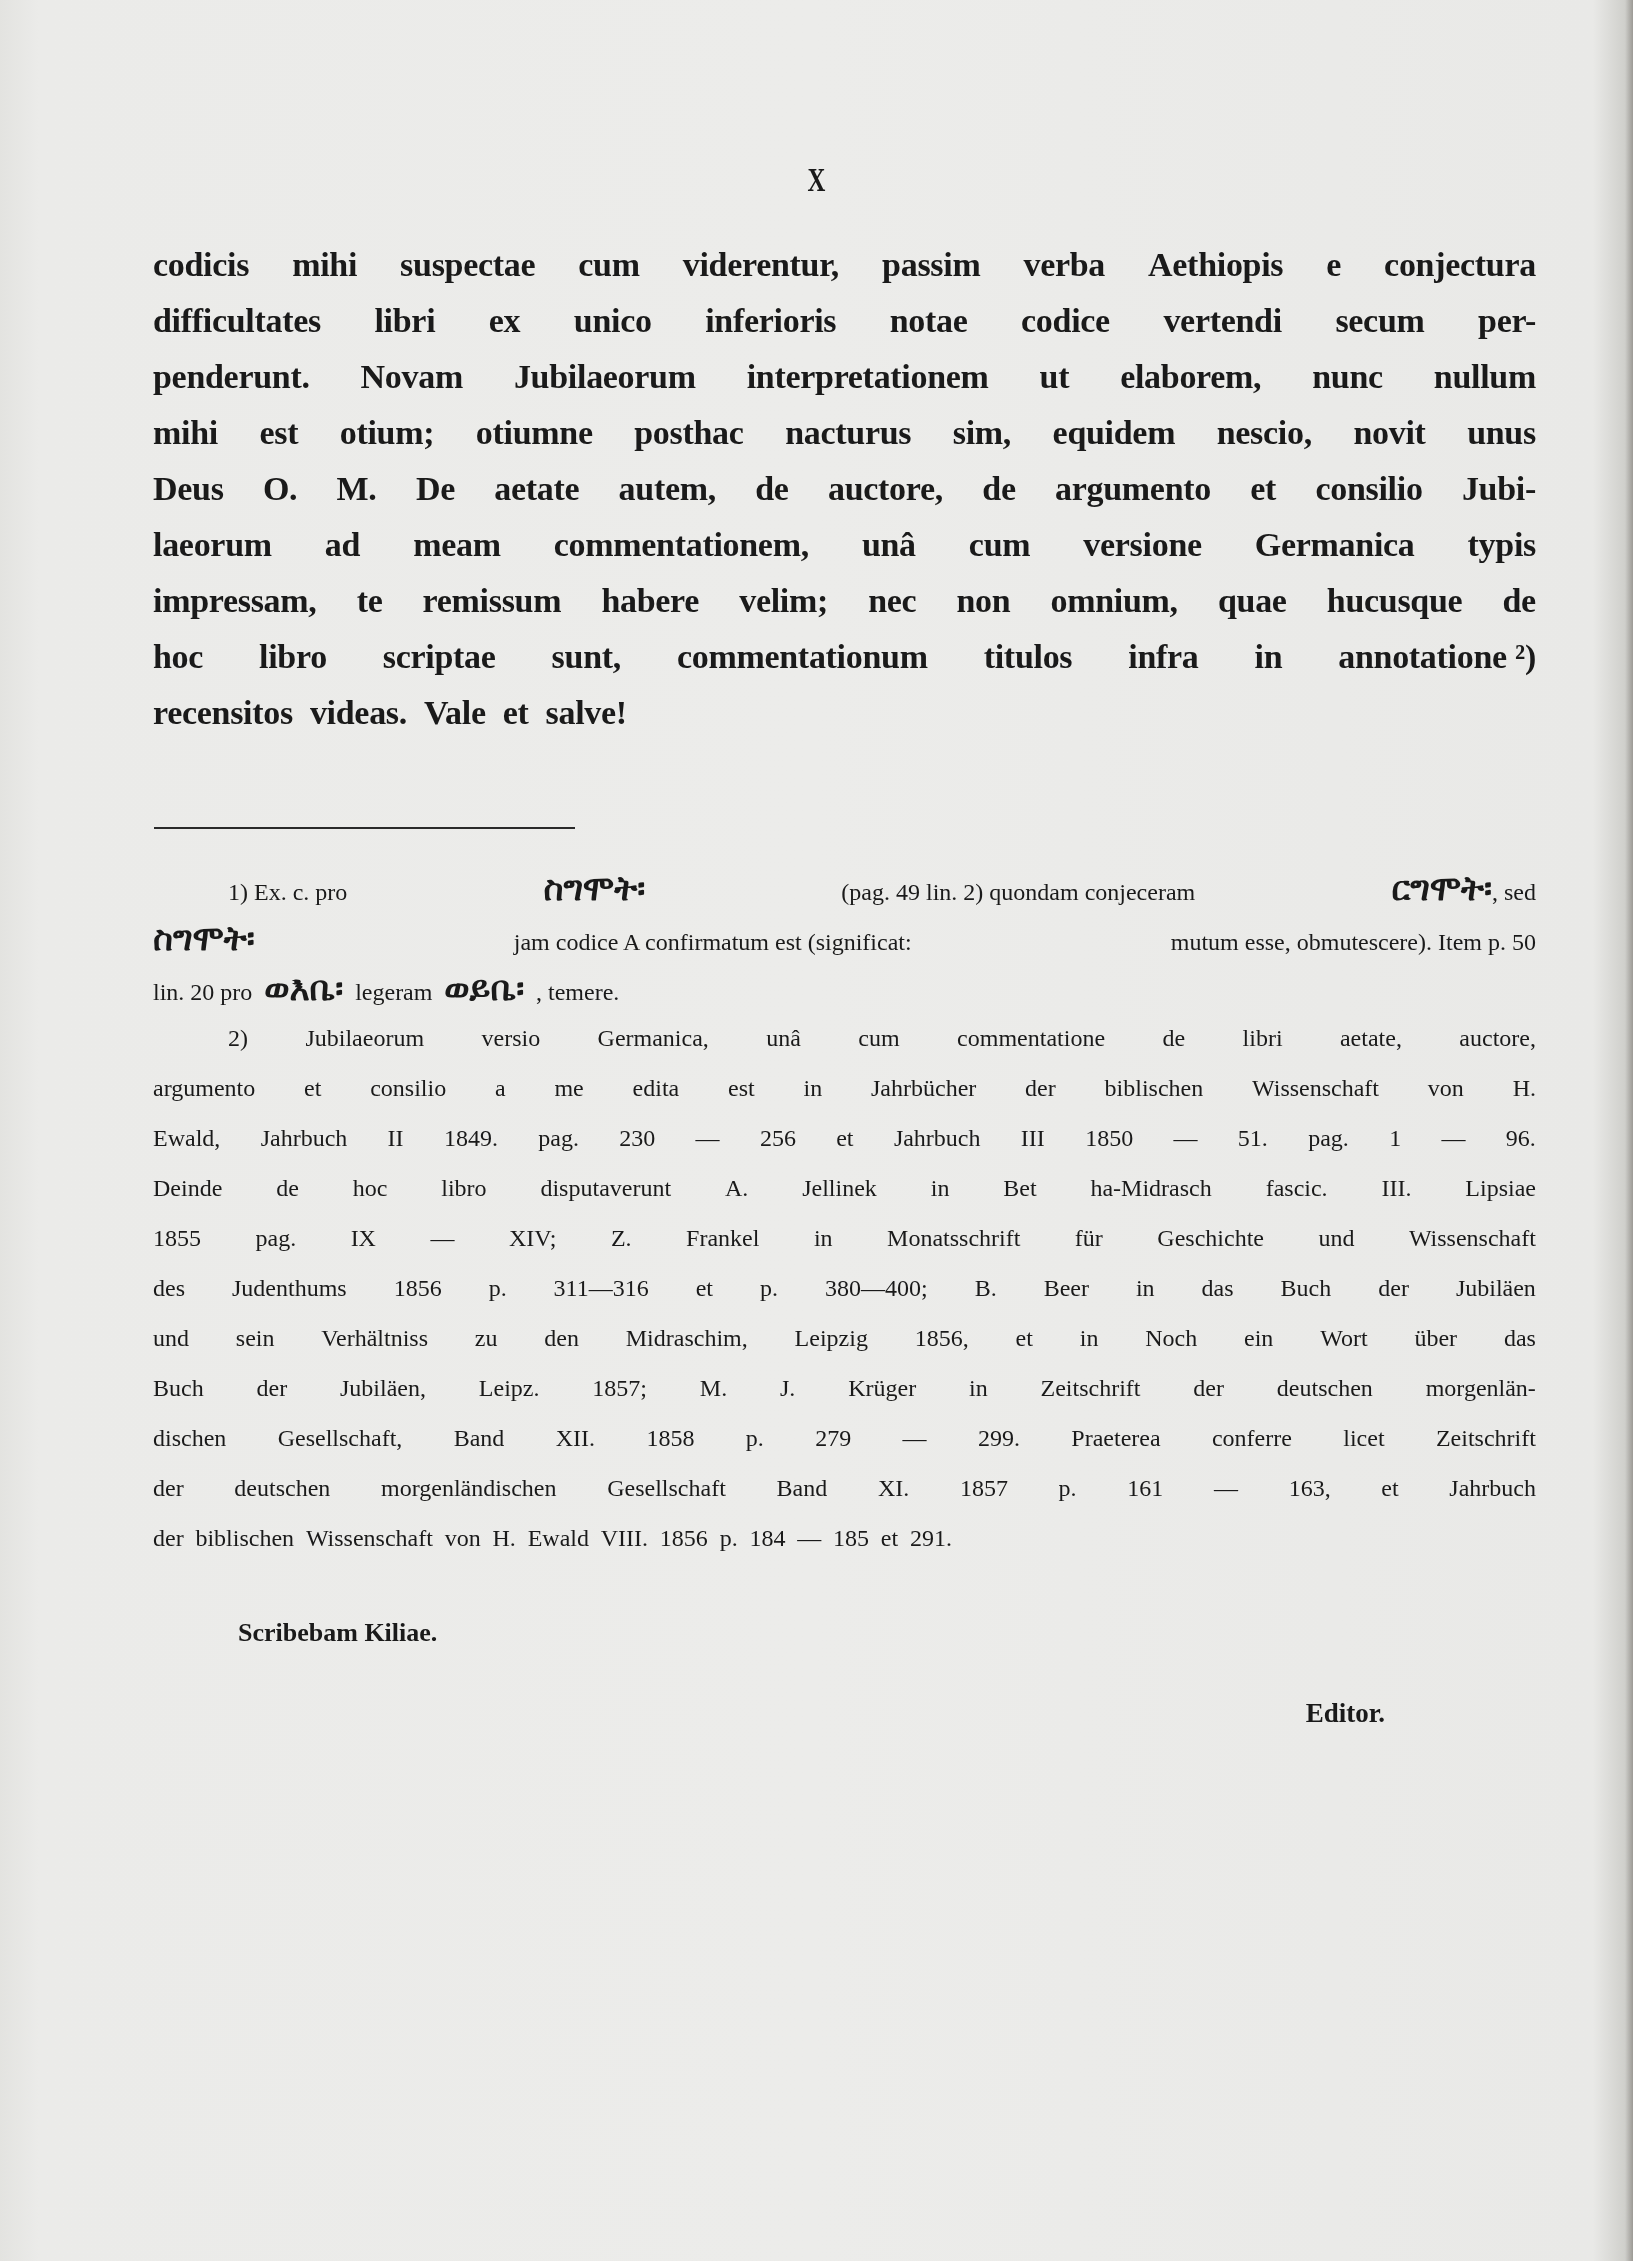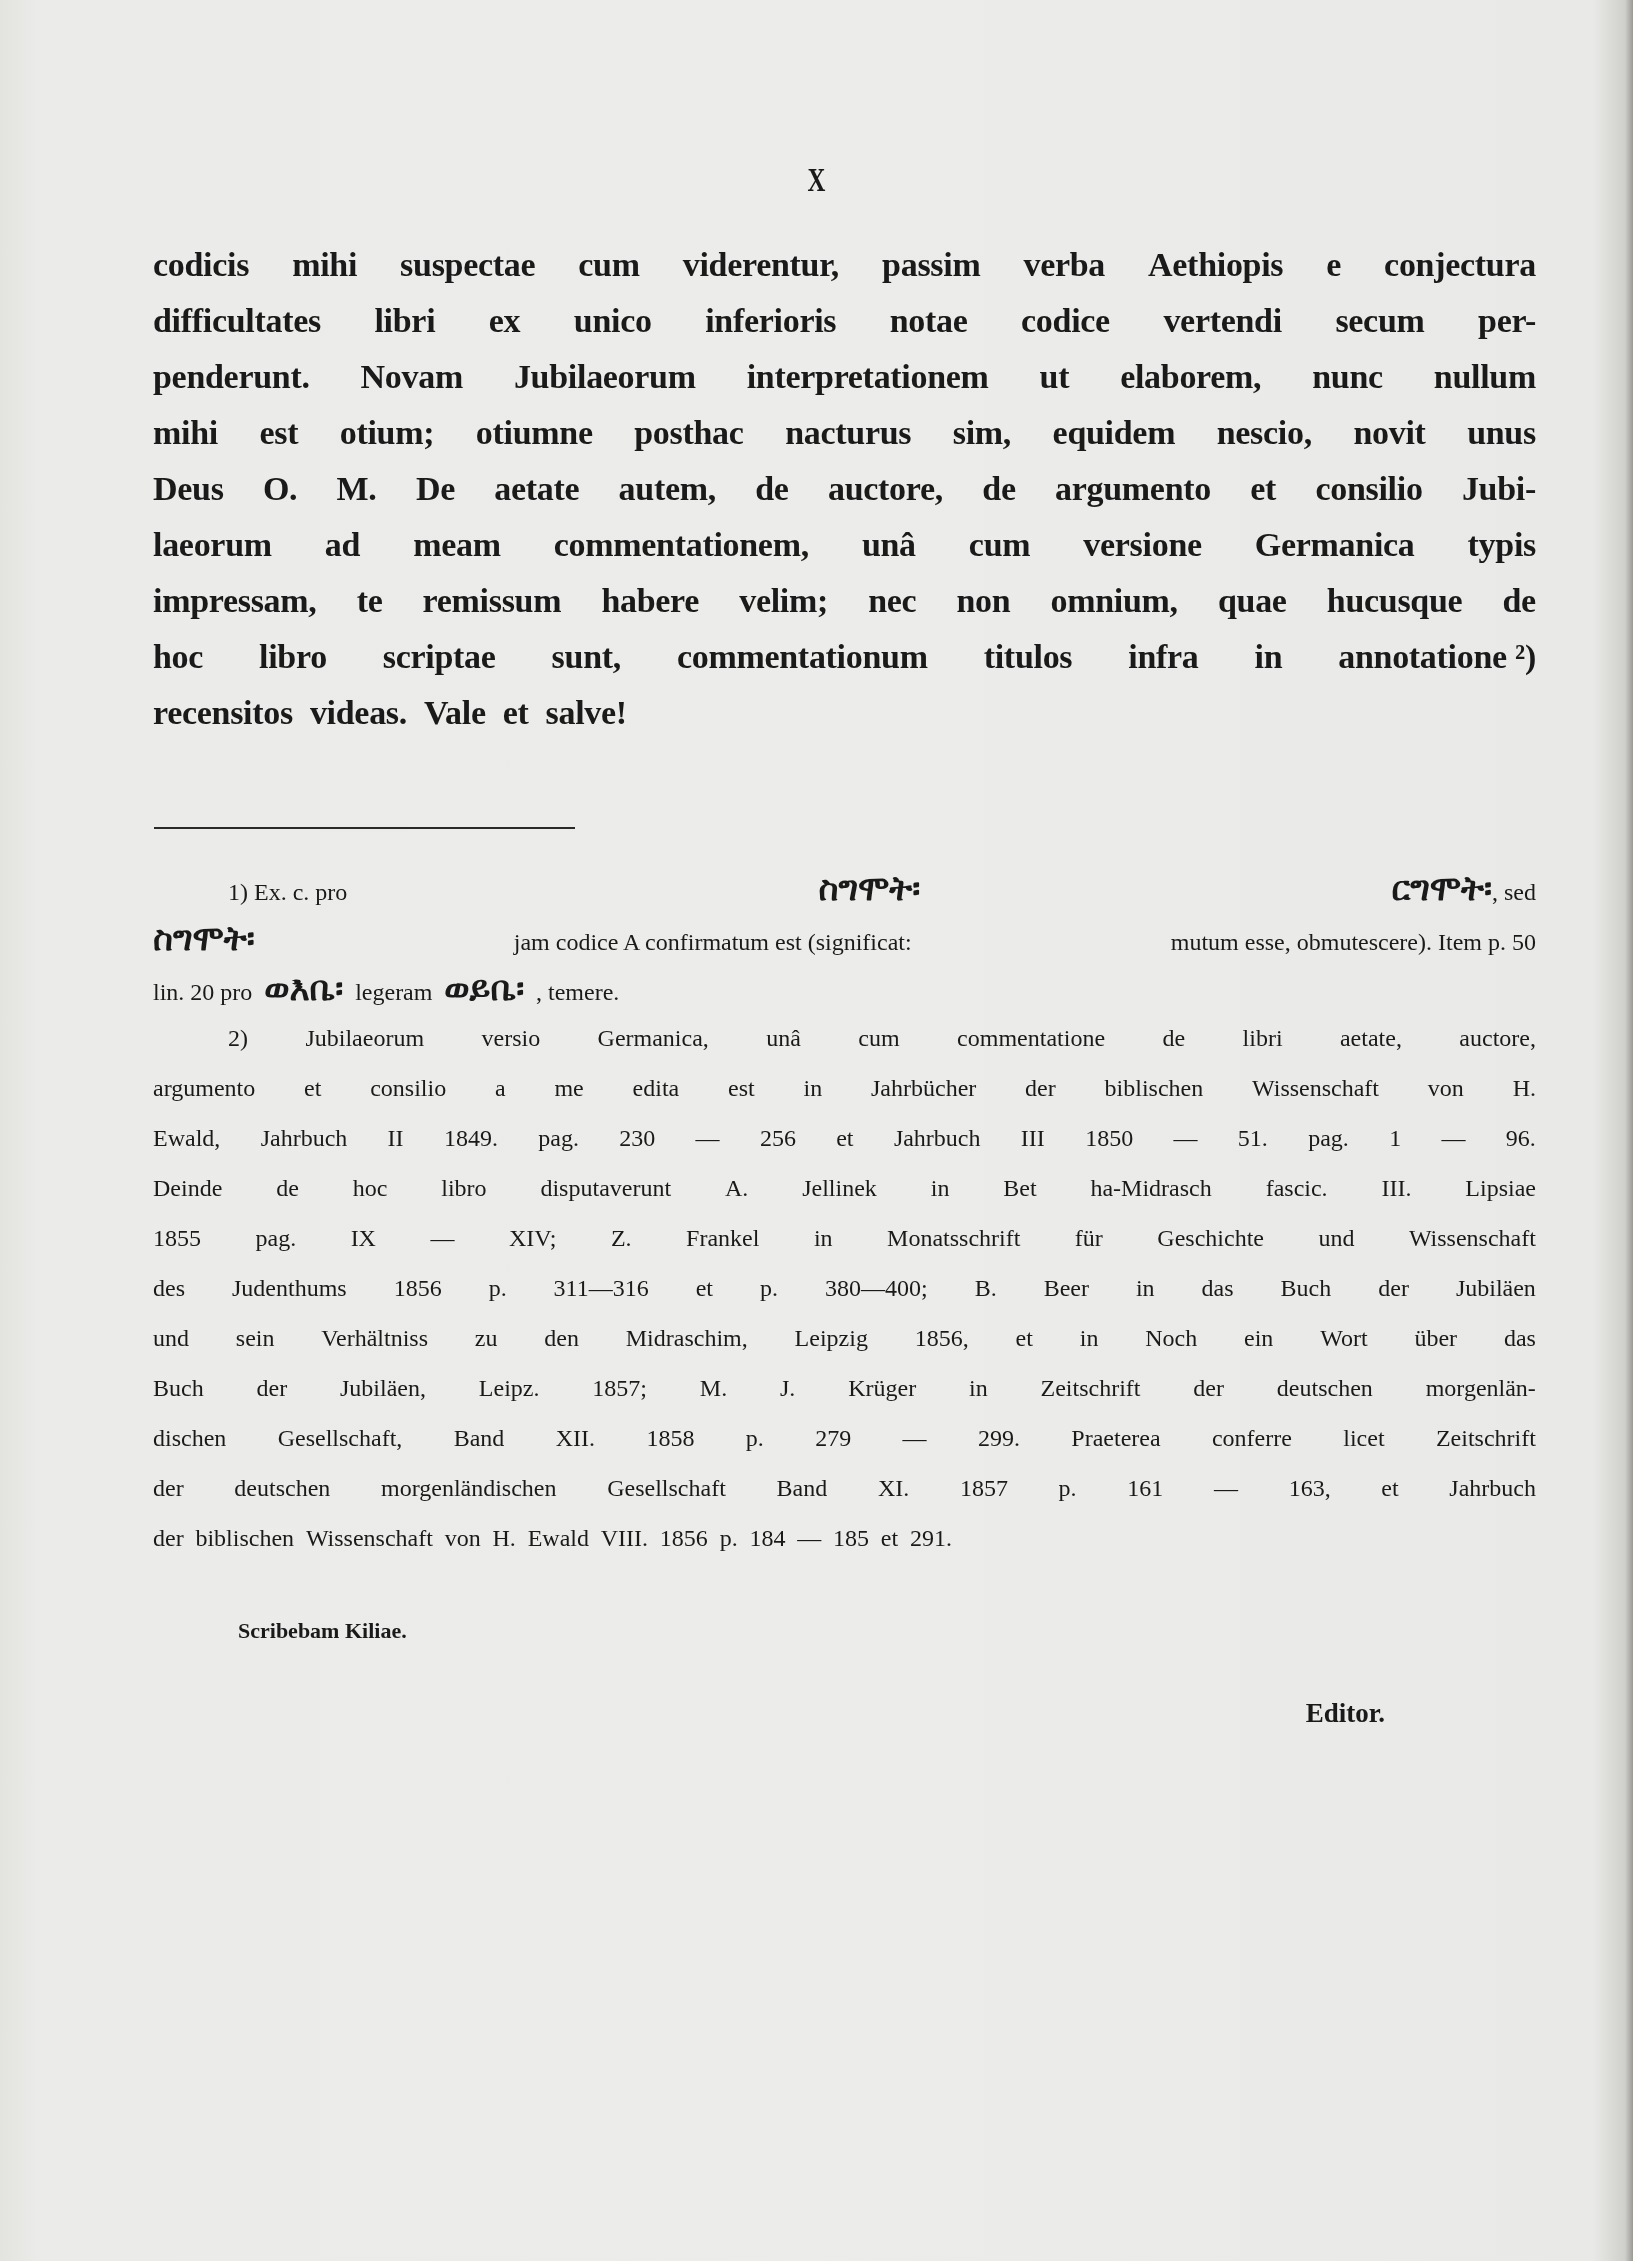--- a/index.html
+++ b/index.html
@@ -41,21 +41,21 @@
     height: 50px; line-height: 50px; font-size: 24px; white-space: nowrap;
     display: flex; justify-content: space-between; align-items: baseline;
   }
   .fn-line.last { justify-content: flex-start; }
   .fn-line.last span { margin-right: 11.8px; }
   .fn-line.indent { padding-left: 75px; }
   .ethiopic { font-size: 34px; font-weight: bold; font-family: "DejaVu Sans", sans-serif; }
   .it { }
   .closing {
     position: absolute; left: 238px; top: 1618px;
-    font-size: 22px; font-weight: bold;
+    font-size: 26px; font-weight: bold;
   }
   .signature {
     position: absolute; right: 248px; top: 1698px;
     font-size: 27px; font-weight: bold;
   }
 </style>
 </head>
 <body>
 
 <div class="page">
@@ -167,20 +167,21 @@
         <span>salve!</span>
       </div>
     </div>
 
   <div class="fn-sep"></div>
 
   <div class="footnotes">
     <div class="fn-line indent">
       <span>1) Ex. c. pro</span>
       <span class="ethiopic">ስግሞት፡</span>
+      <span>(pag. 49 lin. 2) quondam conjeceram</span>
       <span><span class="ethiopic">ርግሞት፡</span><span>, sed</span></span>
     </div>
     <div class="fn-line">
       <span class="ethiopic">ስግሞት፡</span>
       <span>jam codice A confirmatum est (significat:</span>
       <span><span class="it">mutum esse,</span> <span class="it">obmutescere</span><span>). Item p. 50</span></span>
     </div>
     <div class="fn-line last">
       <span>lin. 20 pro</span>
       <span class="ethiopic">ወእቤ፡</span>

